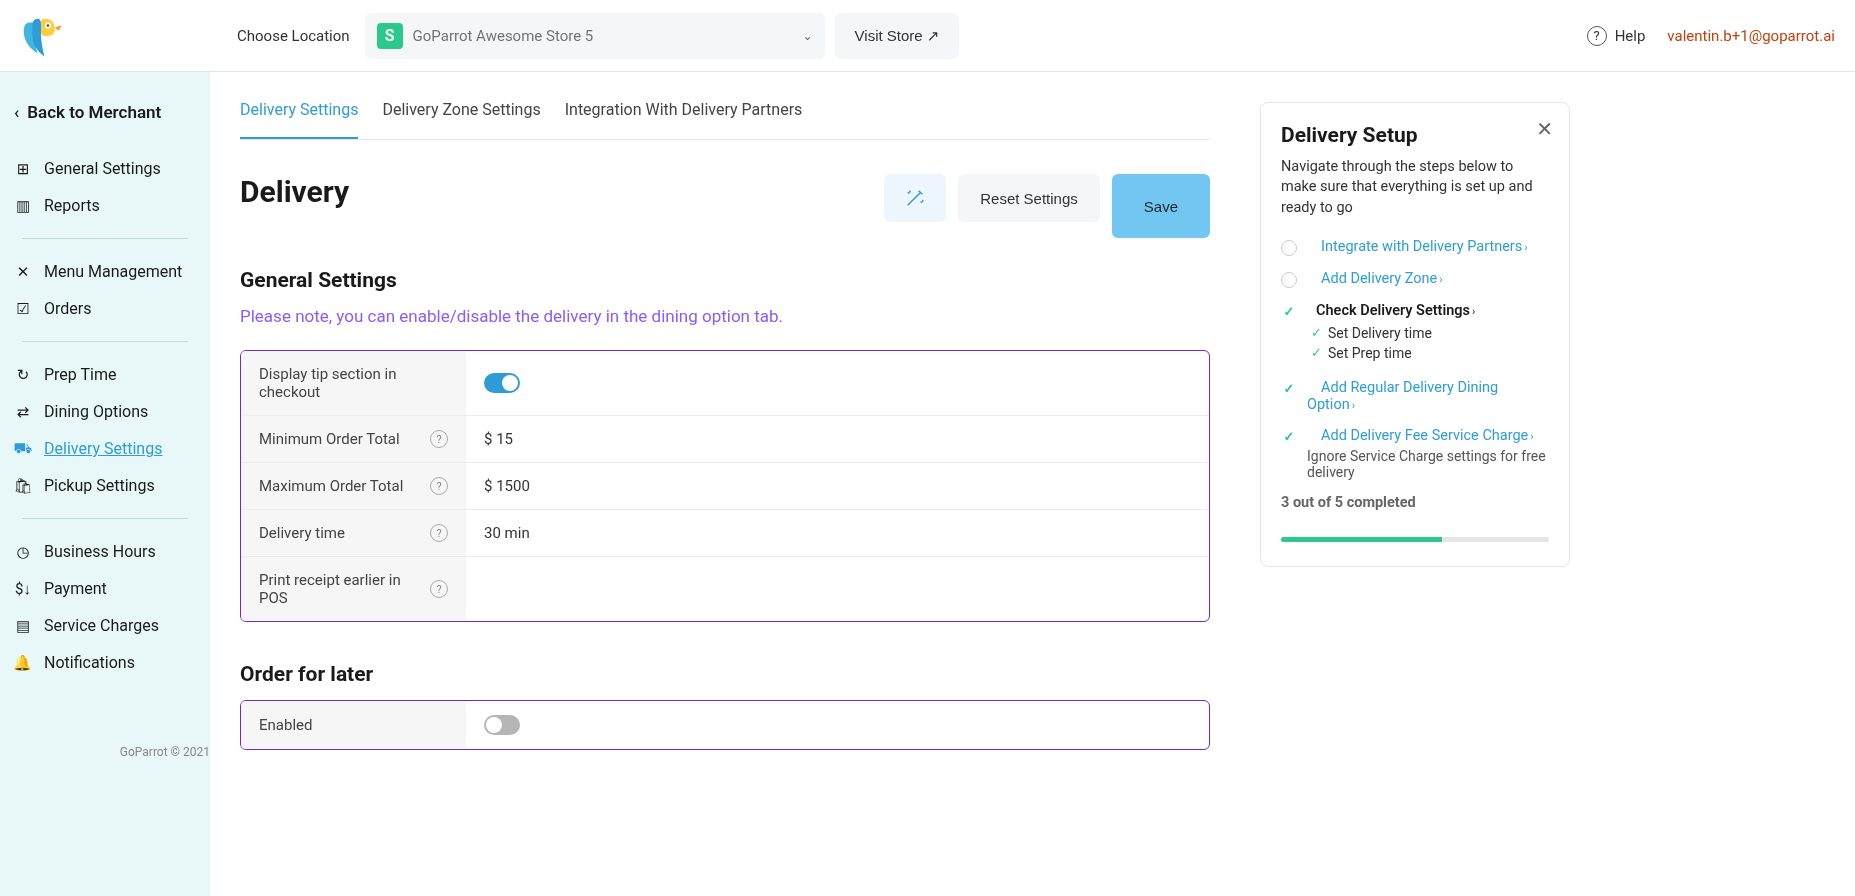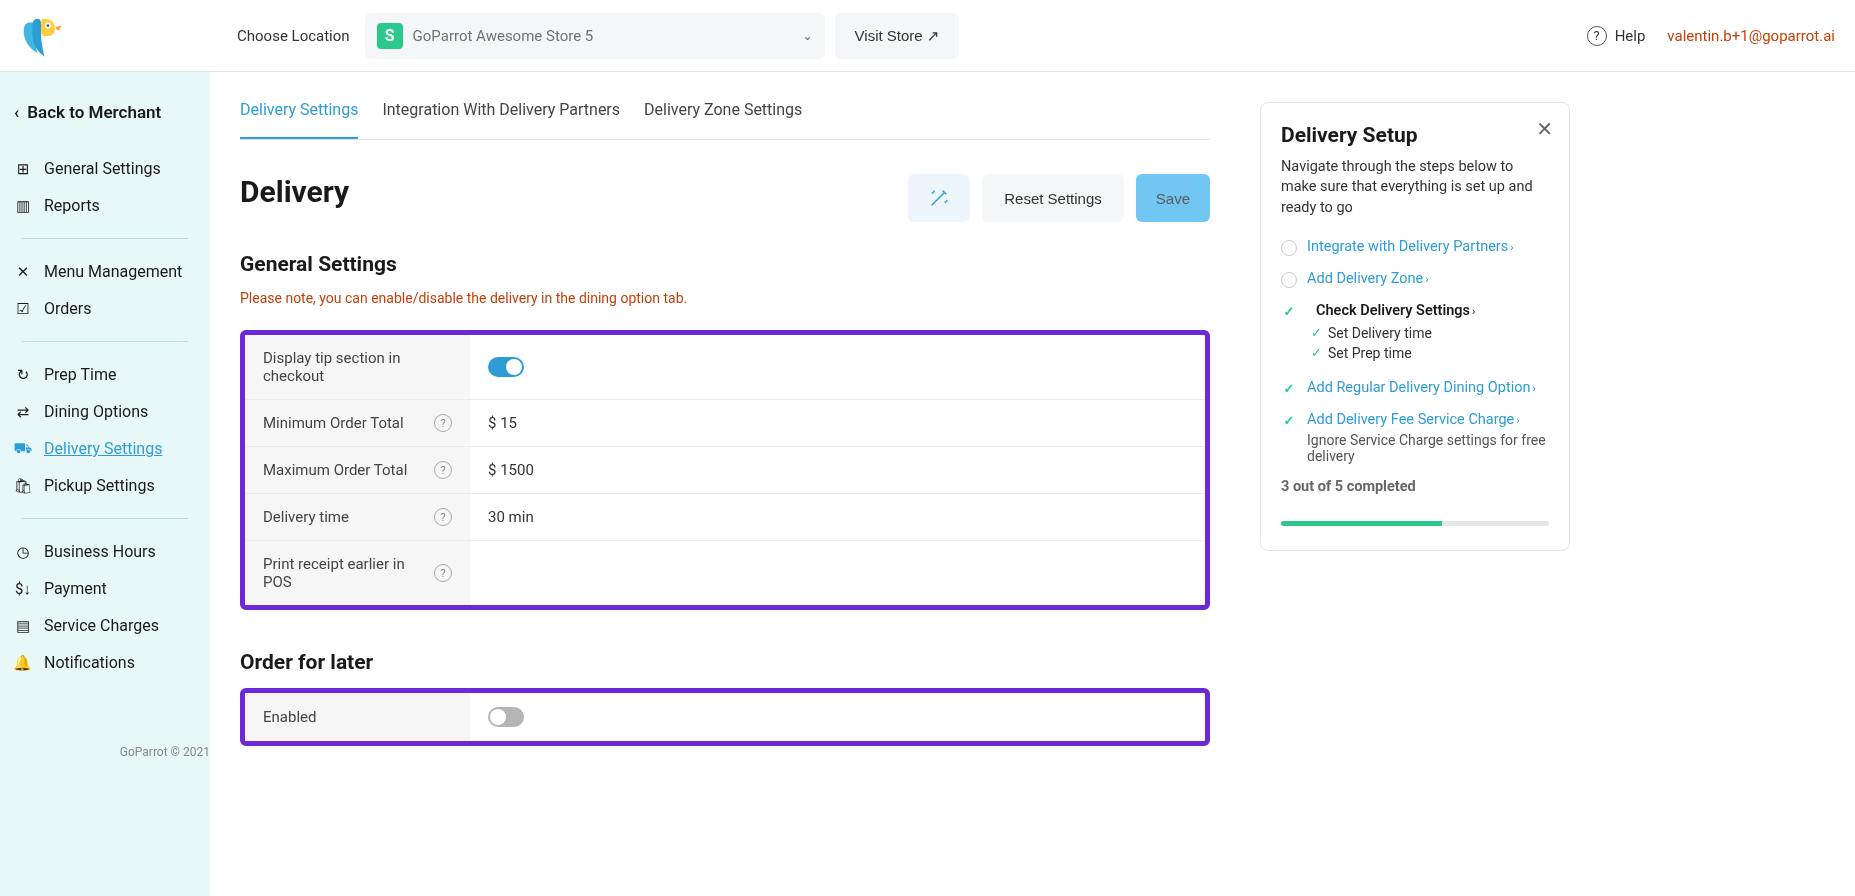--- a/index.html
+++ b/index.html
@@ -33,26 +33,26 @@
 .content { flex: 1; padding: 0 30px 30px 30px; overflow-y: auto; max-width: 1030px; }
 .tabs { display: flex; gap: 24px; border-bottom: 1px solid #e5e5e5; margin-top: 10px; }
 .tab { padding: 18px 0; font-size: 16px; color: #444; cursor: pointer; border-bottom: 2px solid transparent; }
 .tab.active { color: #2e9dd6; border-bottom-color: #2e9dd6; }
 
 .page-head { display: flex; margin-top: 34px; margin-bottom: 30px; }
 .page-title { font-size: 30px; font-weight: 700; }
 .page-actions { margin-left: auto; display: flex; gap: 12px; }
 .btn-wand { background: #eef6fd; border: none; border-radius: 6px; width: 62px; height: 48px; cursor: pointer; color: #2e9dd6; font-size: 20px; display:flex; align-items:center; justify-content:center; }
 .btn-reset { background: #f4f6f8; border: none; border-radius: 6px; padding: 0 22px; height: 48px; font-size: 15px; color: #333; cursor: pointer; }
-.btn-save { background: #59bdf0; border: none; border-radius: 6px; padding: 0 20px; height: 48px; font-size: 15px; color: #404040; cursor: pointer; opacity: .85; }
+.btn-save { background: #59bdf0; border: none; border-radius: 6px; padding: 0 32px; height: 64px; font-size: 15px; color: #000000; cursor: pointer; opacity: .85; }
 
 .section-title { font-size: 21px; font-weight: 700; margin-bottom: 14px; }
-.section-note { font-size: 14px; color: #c2410c; margin-bottom: 24px; }
-
-.settings-table { border: 5px solid #6d28d9; border-radius: 6px; overflow: hidden; margin-bottom: 40px; }
+.section-note { font-size: 17px; color: #8b5cf6; margin-bottom: 24px; }
+
+.settings-table { border: 1px solid #6d28d9; border-radius: 6px; overflow: hidden; margin-bottom: 40px; }
 .setting-row { display: flex; border-bottom: 1px solid #ececec; }
 .setting-row:last-child { border-bottom: none; }
 .setting-label-cell { width: 225px; background: #f6f6f6; padding: 14px 18px; display: flex; align-items: center; gap: 10px; font-size: 15px; color: #444; }
 .setting-label-text { flex: 1; }
 .q-icon { width: 18px; height: 18px; border: 1px solid #aaa; border-radius: 50%; display: flex; align-items: center; justify-content: center; font-size: 11px; color: #888; flex-shrink: 0; }
 .setting-value-cell { flex: 1; padding: 14px 18px; display: flex; align-items: center; font-size: 15px; color: #333; }
 
 .toggle { width: 36px; height: 20px; border-radius: 10px; position: relative; cursor: pointer; }
 .toggle.on { background: #2e9dd6; }
 .toggle.off { background: #b5b5b5; }
@@ -62,21 +62,21 @@
 
 .setup-panel { width: 310px; margin: 30px 24px 0 20px; border: 1px solid #e5e5e5; border-radius: 8px; padding: 20px 20px 24px 20px; position: relative; align-self: flex-start; }
 .setup-close { position: absolute; top: 14px; right: 16px; font-size: 20px; color: #666; cursor: pointer; background:none; border:none; }
 .setup-title { font-size: 21px; font-weight: 700; margin-bottom: 10px; }
 .setup-desc { font-size: 14.5px; color: #333; margin-bottom: 20px; line-height: 1.4; }
 .setup-steps { list-style: none; }
 .setup-step { display: flex; gap: 10px; margin-bottom: 14px; font-size: 14.5px; align-items: flex-start; }
 .step-marker { width: 16px; height: 16px; flex-shrink: 0; border-radius: 50%; margin-top: 2px; display:flex; align-items:center; justify-content:center; font-size:13px; }
 .step-marker.empty { border: 1.5px solid #ccc; }
 .step-marker.check { color: #2dc98c; font-weight: bold; border: none; }
-.step-link { color: #2e9dd6; cursor: pointer; }
+.step-link { color: #2e9dd6; cursor: pointer; margin-left: 14px; }
 .step-current { color: #1a1a1a; font-weight: 600; cursor: pointer; margin-left: 9px; }
 .step-sub { list-style: none; margin-top: 6px; padding-left: 4px; }
 .step-sub li { display: flex; gap: 6px; align-items: center; font-size: 14px; color: #333; margin-bottom: 4px; }
 .step-sub .check-sm { color: #2dc98c; font-size: 13px; }
 .step-note { font-size: 14px; color: #555; margin-top: 4px; }
 .setup-progress-text { font-size: 14.5px; color: #666; margin-top: 14px; margin-bottom: 26px; font-weight: bold; }
 .setup-progress-bar { width: 100%; height: 5px; background: #e5e5e5; border-radius: 3px; overflow: hidden; }
 .setup-progress-fill { height: 100%; background: #2dc98c; width: 60%; }
 .chev-r { font-size: 11px; margin-left: 2px; }
 </style>
@@ -176,22 +176,22 @@
         <span class="nav-label">Notifications</span>
       </div>
     </div>
     <div class="sidebar-footer">GoParrot © 2021</div>
   </div>
 
   <div class="main">
     <div class="content">
       <div class="tabs">
         <div class="tab active">Delivery Settings</div>
+        <div class="tab">Delivery Zone Settings</div>
         <div class="tab">Integration With Delivery Partners</div>
-        <div class="tab">Delivery Zone Settings</div>
       </div>
 
       <div class="page-head">
         <h1 class="page-title">Delivery</h1>
         <div class="page-actions">
           <button class="btn-wand">
             <svg width="22" height="22" viewBox="0 0 24 24" fill="none" stroke="#2e9dd6" stroke-width="1.6">
                 <path d="M4 20 L18 6"></path>
                 <path d="M16 4 L20 8"></path>
                 <path d="M6 4 L7 6 M4 6 L6 7"></path>

